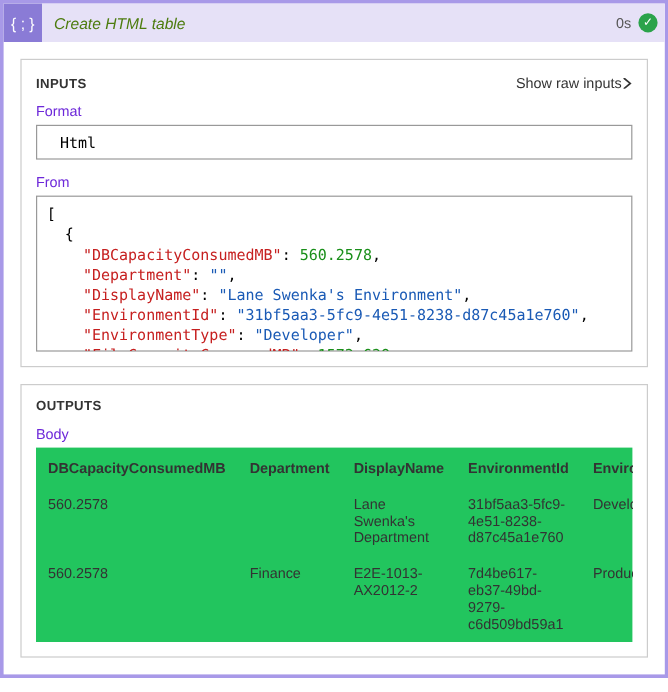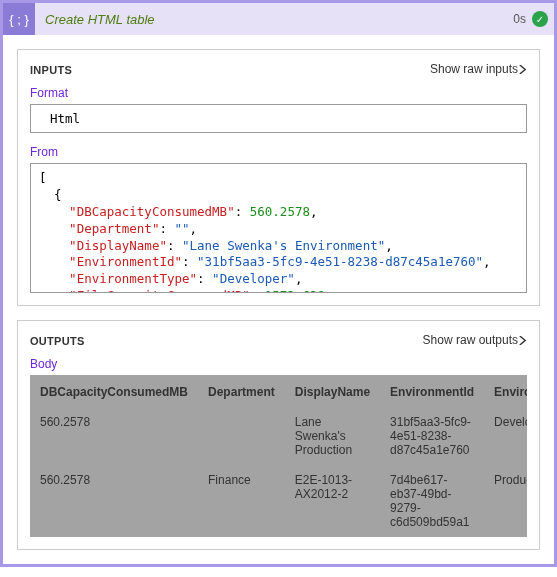--- a/index.html
+++ b/index.html
@@ -15,21 +15,21 @@
 .panel-head { display: flex; align-items: flex-end; margin-bottom: 10px; }
 .panel-title { flex: 1; font-size: 11px; font-weight: 600; color: #333; letter-spacing: 0.3px; }
 .panel-link { color: #333; font-size: 12px; display: flex; align-items: center; gap: 0; cursor: pointer; }
 .panel-link svg { width: 9px; height: 9px; }
 .field-label { color: #6d28d9; font-size: 12px; margin-bottom: 4px; margin-top: 4px; }
 .field-box { border: 1px solid #999; padding: 6px 19px; font-family: Consolas, monospace; font-size: 12.5px; min-height: 28px; }
 .json-box { border: 1px solid #999; padding: 6px 8px; font-family: Consolas, monospace; font-size: 12.5px; height: 130px; overflow-y: scroll; white-space: pre; line-height: 1.35; }
 .jk { color: #c62020; }
 .jn { color: #1a8f1a; }
 .js { color: #1a5ab5; }
-.body-section { background: #a3a3a3; padding: 2px 0 0 0; }
+.body-section { background: #22c55e; padding: 2px 0 0 0; }
 .table-wrap { overflow-x: scroll; }
 table { border-collapse: collapse; font-size: 12px; min-width: 100%; }
 th { text-align: left; font-weight: 600; padding: 8px 10px; color: #333; white-space: nowrap; }
 td { padding: 8px 10px; vertical-align: top; color: #333; }
 </style>
 </head>
 <body>
 
 <div class="card">
   <div class="header">
@@ -64,46 +64,40 @@
     <span class="jk">"EnvironmentId"</span>: <span class="js">"31bf5aa3-5fc9-4e51-8238-d87c45a1e760"</span>,
     <span class="jk">"EnvironmentType"</span>: <span class="js">"Developer"</span>,
     <span class="jk">"FileCapacityConsumedMB"</span>: <span class="jn">1573.638</span>
   }
 ]</div>
     </div>
 
     <div class="panel">
       <div class="panel-head">
         <div class="panel-title">OUTPUTS</div>
-        <div class="panel-link">
-          <span>Show raw outputs</span>
-          <svg viewBox="0 0 10 10">
-              <path d="M2 0 L8 5 L2 10" fill="none" stroke="#333" stroke-width="1.6"></path>
-            </svg>
-        </div>
       </div>
 
       <div class="field-label">Body</div>
       <div class="body-section">
         <div class="table-wrap">
           <table>
             <thead>
                 <tr id="thead-row">
                   <th>DBCapacityConsumedMB</th>
                   <th>Department</th>
                   <th>DisplayName</th>
                   <th>EnvironmentId</th>
                   <th>Environment</th>
                 </tr>
               </thead>
             <tbody id="tbody">
                 <tr>
                   <td>560.2578</td>
                   <td></td>
-                  <td style="max-width: 110px; word-break: break-word;">Lane Swenka's Production</td>
+                  <td style="max-width: 110px; word-break: break-word;">Lane Swenka's Department</td>
                   <td style="max-width: 110px; word-break: break-word;">31bf5aa3-5fc9-4e51-8238-d87c45a1e760</td>
                   <td>Developer</td>
                 </tr>
                 <tr>
                   <td>560.2578</td>
                   <td>Finance</td>
                   <td style="max-width: 110px; word-break: break-word;">E2E-1013-AX2012-2</td>
                   <td style="max-width: 110px; word-break: break-word;">7d4be617-eb37-49bd-9279-c6d509bd59a1</td>
                   <td>Production</td>
                 </tr>

